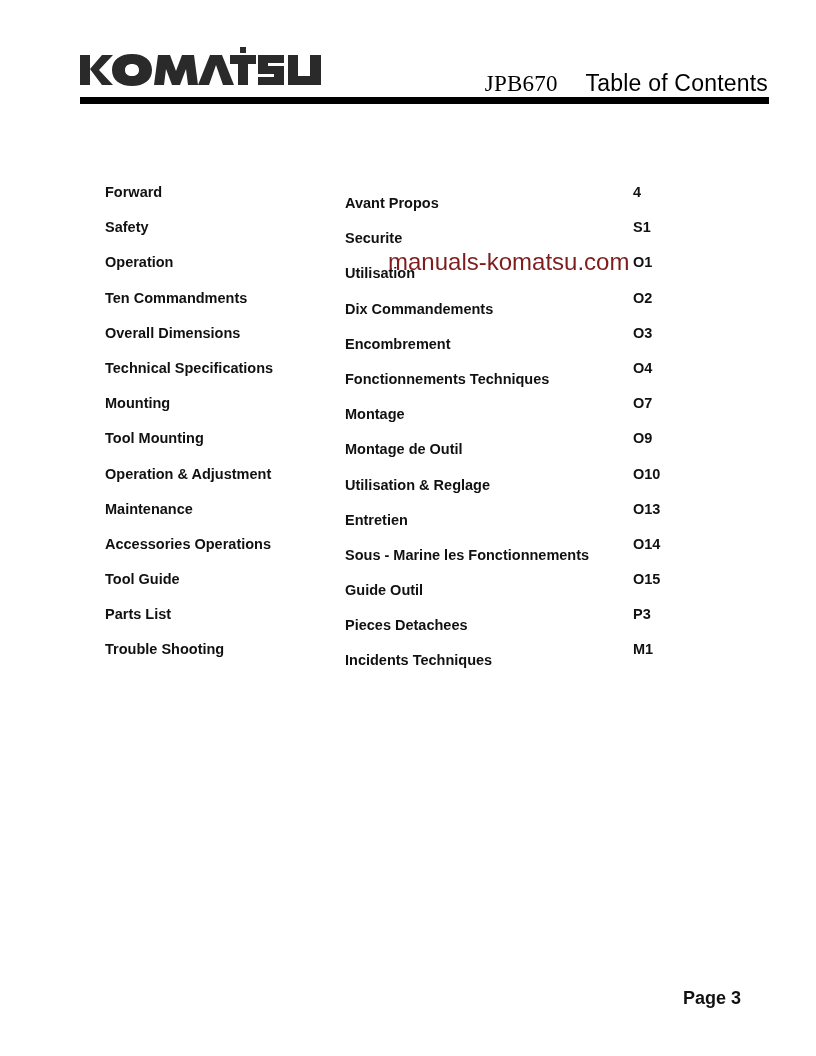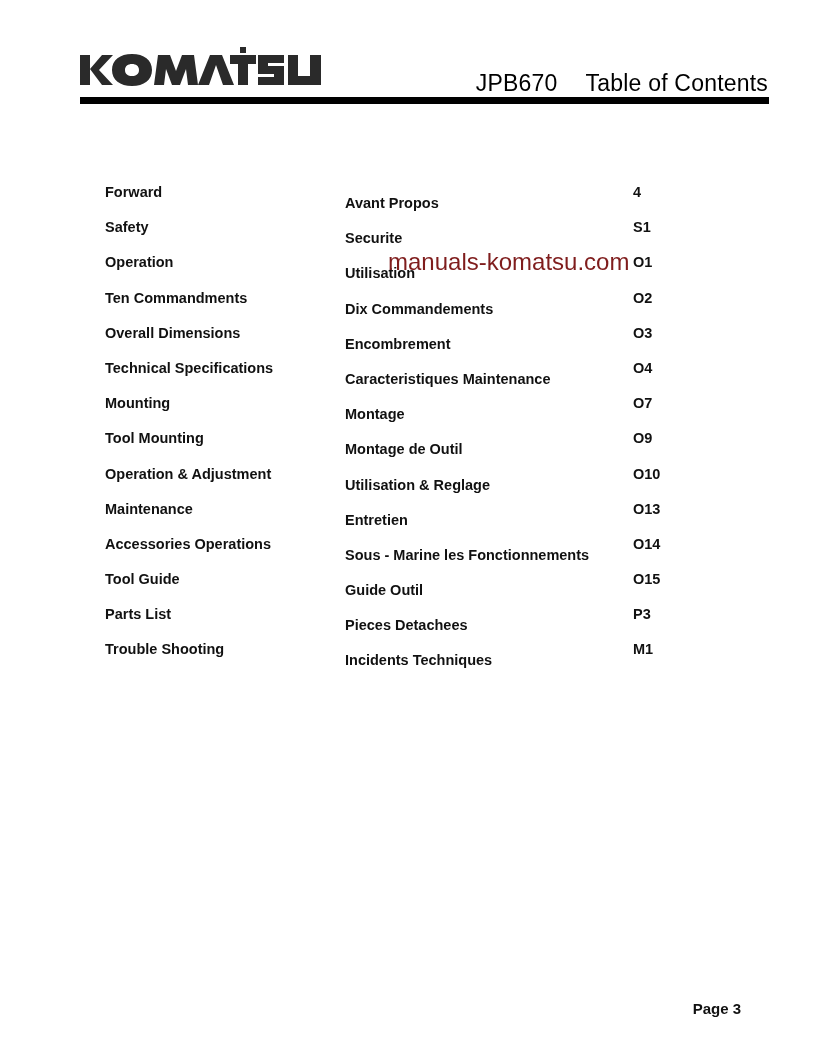--- a/index.html
+++ b/index.html
@@ -1,29 +1,29 @@
 <!DOCTYPE html>
 <html><head>
   <meta charset="utf-8">
   <style>
     html, body { margin: 0; padding: 0; background: #ffffff; }
     body { width: 816px; height: 1056px; position: relative; overflow: hidden; font-family: "Liberation Sans", sans-serif; color: #111; }
     .logo { position: absolute; left: 80px; top: 47px; width: 242px; height: 44px; }
     .logo svg { display: block; }
     .doc-title { position: absolute; top: 70px; right: 48px; font-size: 23px; font-weight: normal; color: #000; letter-spacing: 0.2px; white-space: nowrap; }
-    .doc-title .model { margin-right: 28px; }
+    .doc-title .model { margin-right: 28px; font-family: Liberation Serif, serif; }
     .header-rule { position: absolute; left: 80px; top: 97px; width: 689px; height: 7px; background: #000; }
     .toc { position: absolute; left: 105px; top: 184px; width: 600px; }
     .toc-row { position: relative; height: 35.2px; font-size: 14.5px; font-weight: bold; }
     .toc-row span { position: absolute; top: 0; white-space: nowrap; text-align: right; }
     .col-en { left: 0; }
     .col-fr { left: 240px; margin-top: 11px; }
     .col-pg { left: 528px; }
     .watermark { position: absolute; left: 388px; top: 248px; font-size: 24px; color: #7f1d1d; white-space: nowrap; font-weight: normal; }
-    .page-num { position: absolute; right: 75px; top: 988px; font-size: 15px; font-weight: bold; margin-top: 12px; }
+    .page-num { position: absolute; right: 75px; top: 988px; font-size: 18px; font-weight: bold; }
   </style>
 </head>
 <body>
 
 <div class="logo">
   <svg width="242" height="44" viewBox="0 0 242 44">
     <g fill="#2a2a2a">
 
       <rect x="0" y="8" width="10" height="30"></rect>
       <polygon points="10,22 22,8 33,8 19,23 33,38 22,38"></polygon>
@@ -72,21 +72,21 @@
     <span class="col-fr">Dix Commandements</span>
     <span class="col-pg">O2</span>
   </div>
   <div class="toc-row">
     <span class="col-en">Overall Dimensions</span>
     <span class="col-fr">Encombrement</span>
     <span class="col-pg">O3</span>
   </div>
   <div class="toc-row">
     <span class="col-en">Technical Specifications</span>
-    <span class="col-fr">Caracteristiques Maintenance</span>
+    <span class="col-fr">Fonctionnements Techniques</span>
     <span class="col-pg">O4</span>
   </div>
   <div class="toc-row">
     <span class="col-en">Mounting</span>
     <span class="col-fr">Montage</span>
     <span class="col-pg">O7</span>
   </div>
   <div class="toc-row">
     <span class="col-en">Tool Mounting</span>
     <span class="col-fr">Montage de Outil</span>

